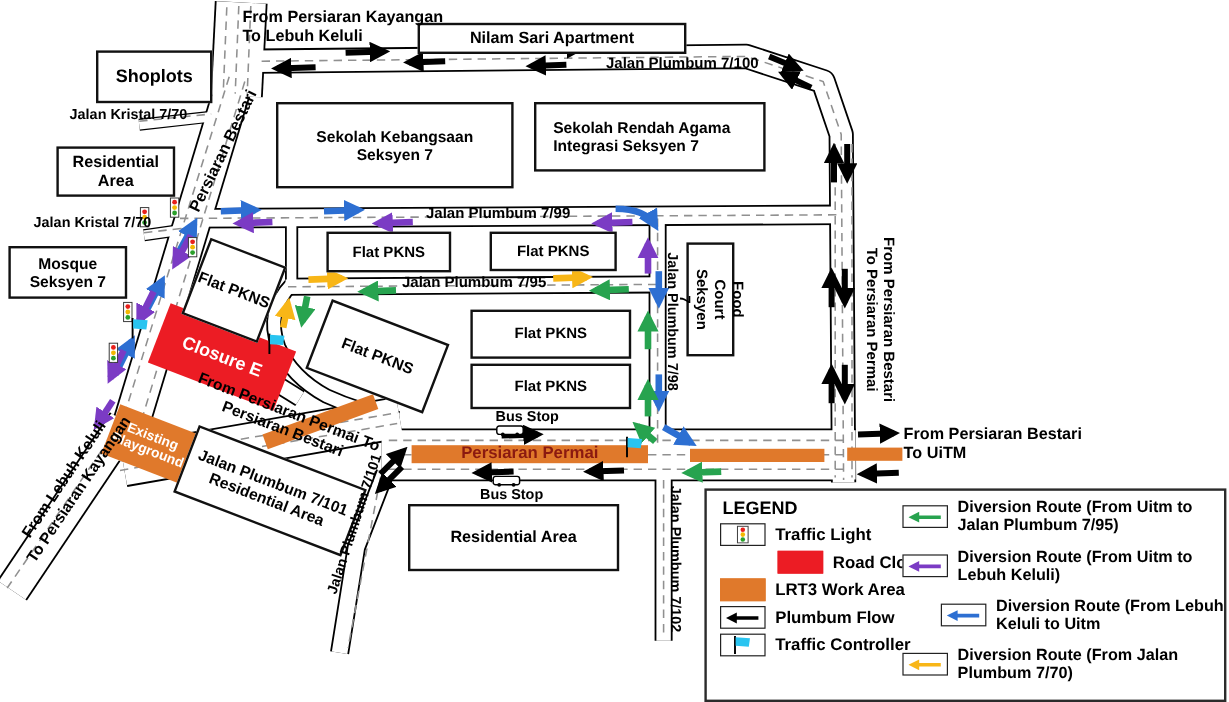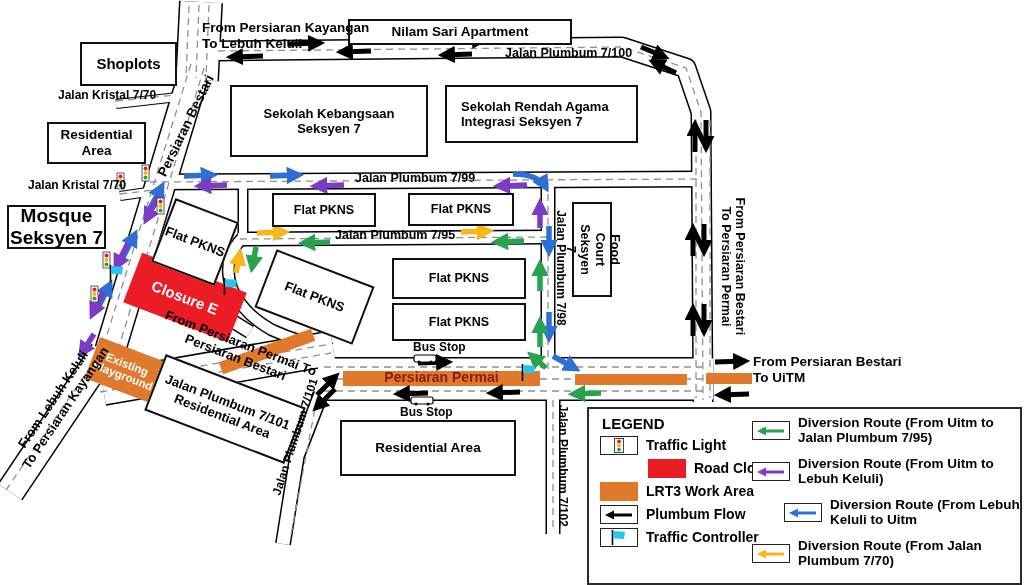--- a/index.html
+++ b/index.html
@@ -246,21 +246,21 @@
           <circle cx="17" cy="7" r="1.6" fill="#000"></circle>
       </g>
     </g>
   </svg>
 
   <div class="bld" style="left:80px;top:42px;width:93px;height:40px;font-size:15px;"><span>Shoplots</span></div>
 
   <div class="bld" style="left:47px;top:122px;width:95px;height:38px;font-size:13.5px;"><span>Residential
 Area</span></div>
 
-  <div class="bld" style="left:7px;top:205px;width:95px;height:40px;font-size:19px;"><span>Mosque
+  <div class="bld" style="left:7px;top:205px;width:95px;height:40px;font-size:13px;"><span>Mosque
 Seksyen 7</span></div>
 
   <div class="bld" style="left:348px;top:19px;width:220px;height:22px;font-size:13.5px;"><span>Nilam Sari Apartment</span></div>
 
   <div class="bld" style="left:230px;top:85px;width:194px;height:68px;font-size:13px;"><span>Sekolah Kebangsaan
 Seksyen 7</span></div>
 
   <div class="bld" style="left:445px;top:85px;width:193px;height:58px;font-size:13px;justify-content:flex-start;
               text-align:left;padding-left:14px;box-sizing:border-box;"><span>Sekolah Rendah Agama
 Integrasi Seksyen 7</span></div>
@@ -279,21 +279,21 @@
 
   <div class="bld" style="left:572px;top:202px;width:36px;height:91px;overflow:visible;"><span style="display:block;width:88px;transform:rotate(90deg);font-size:12.5px;">Food Court
 Seksyen 7</span></div>
 
 
   <div class="bld" style="left:340px;top:420px;width:172px;height:52px;font-size:13.5px;"><span>Residential Area</span></div>
 
   <div class="bld" style="left:150px;top:379px;width:146px;height:56px;transform:rotate(21deg);font-size:13px;"><span>Jalan Plumbum 7/101
 Residential Area</span></div>
 
-  <div class="lbl" style="left:202px;top:20px;font-size:13.5px;">From Persiaran Kayangan
+  <div class="lbl" style="left:202px;top:6px;font-size:13.5px;">From Persiaran Kayangan
 To Lebuh Keluli</div>
 
   <div class="lbl" style="left:58px;top:89px;">Jalan Kristal 7/70</div>
 
   <div class="lbl" style="left:28px;top:179px;">Jalan Kristal 7/70</div>
 
   <div class="lbl" style="left:111px;top:118px;width:150px;text-align:center;font-size:13.5px;transform:rotate(-64deg);">Persiaran Bestari</div>
 
   <div class="lbl" style="left:505px;top:46px;font-size:12.5px;">Jalan Plumbum 7/100</div>
 

